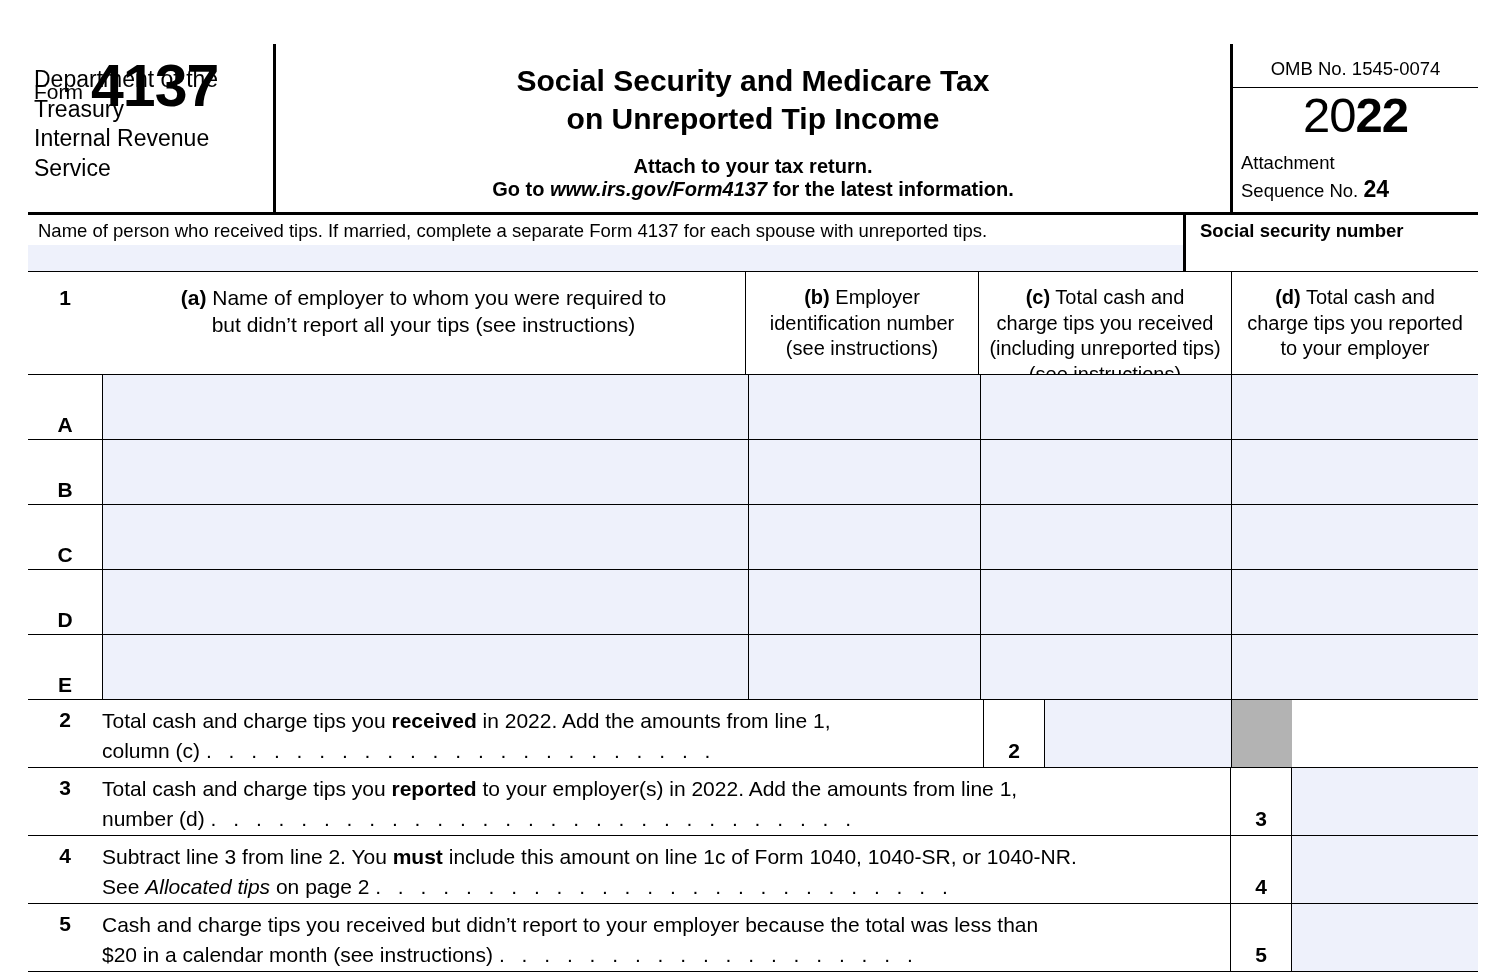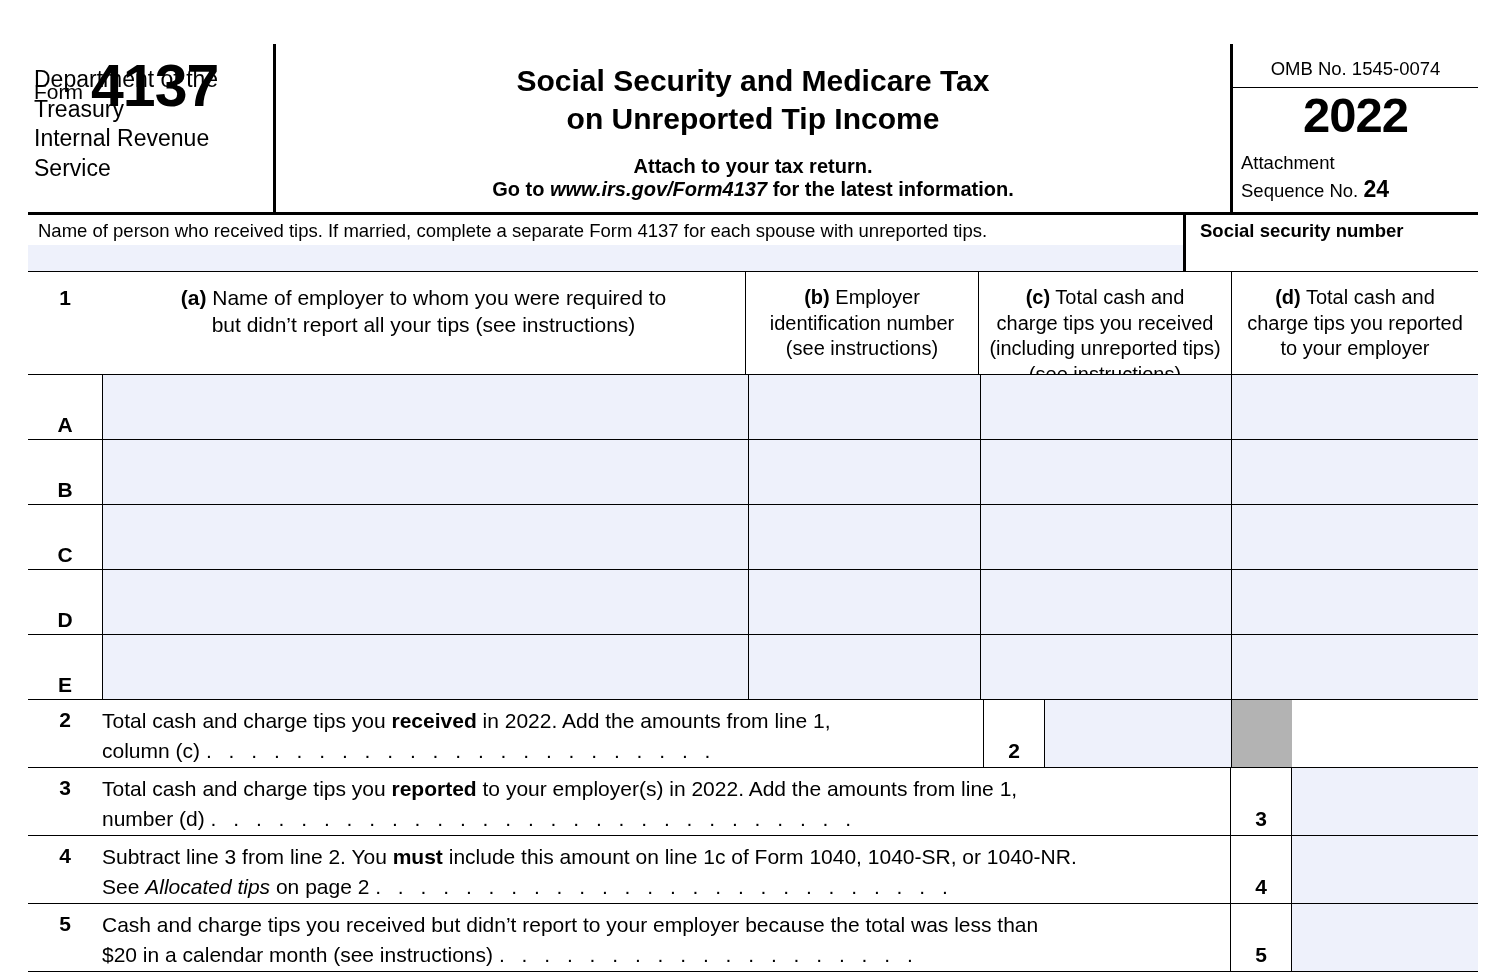--- a/index.html
+++ b/index.html
@@ -94,21 +94,21 @@
     border-bottom: 1.5px solid #000;
   }
   .year {
     text-align: center;
     font-size: 49px;
     font-weight: bold;
     letter-spacing: -1px;
     line-height: 1.05;
     padding-top: 2px;
   }
-  .year .y-light { font-weight: bold; }
+  .year .y-light { font-weight: normal; }
   .attach {
     position: absolute;
     bottom: 8px;
     left: 8px;
     font-size: 18.5px;
     line-height: 1.28;
   }
   .attach .seq-no {
     font-size: 23px;
     font-weight: bold;

